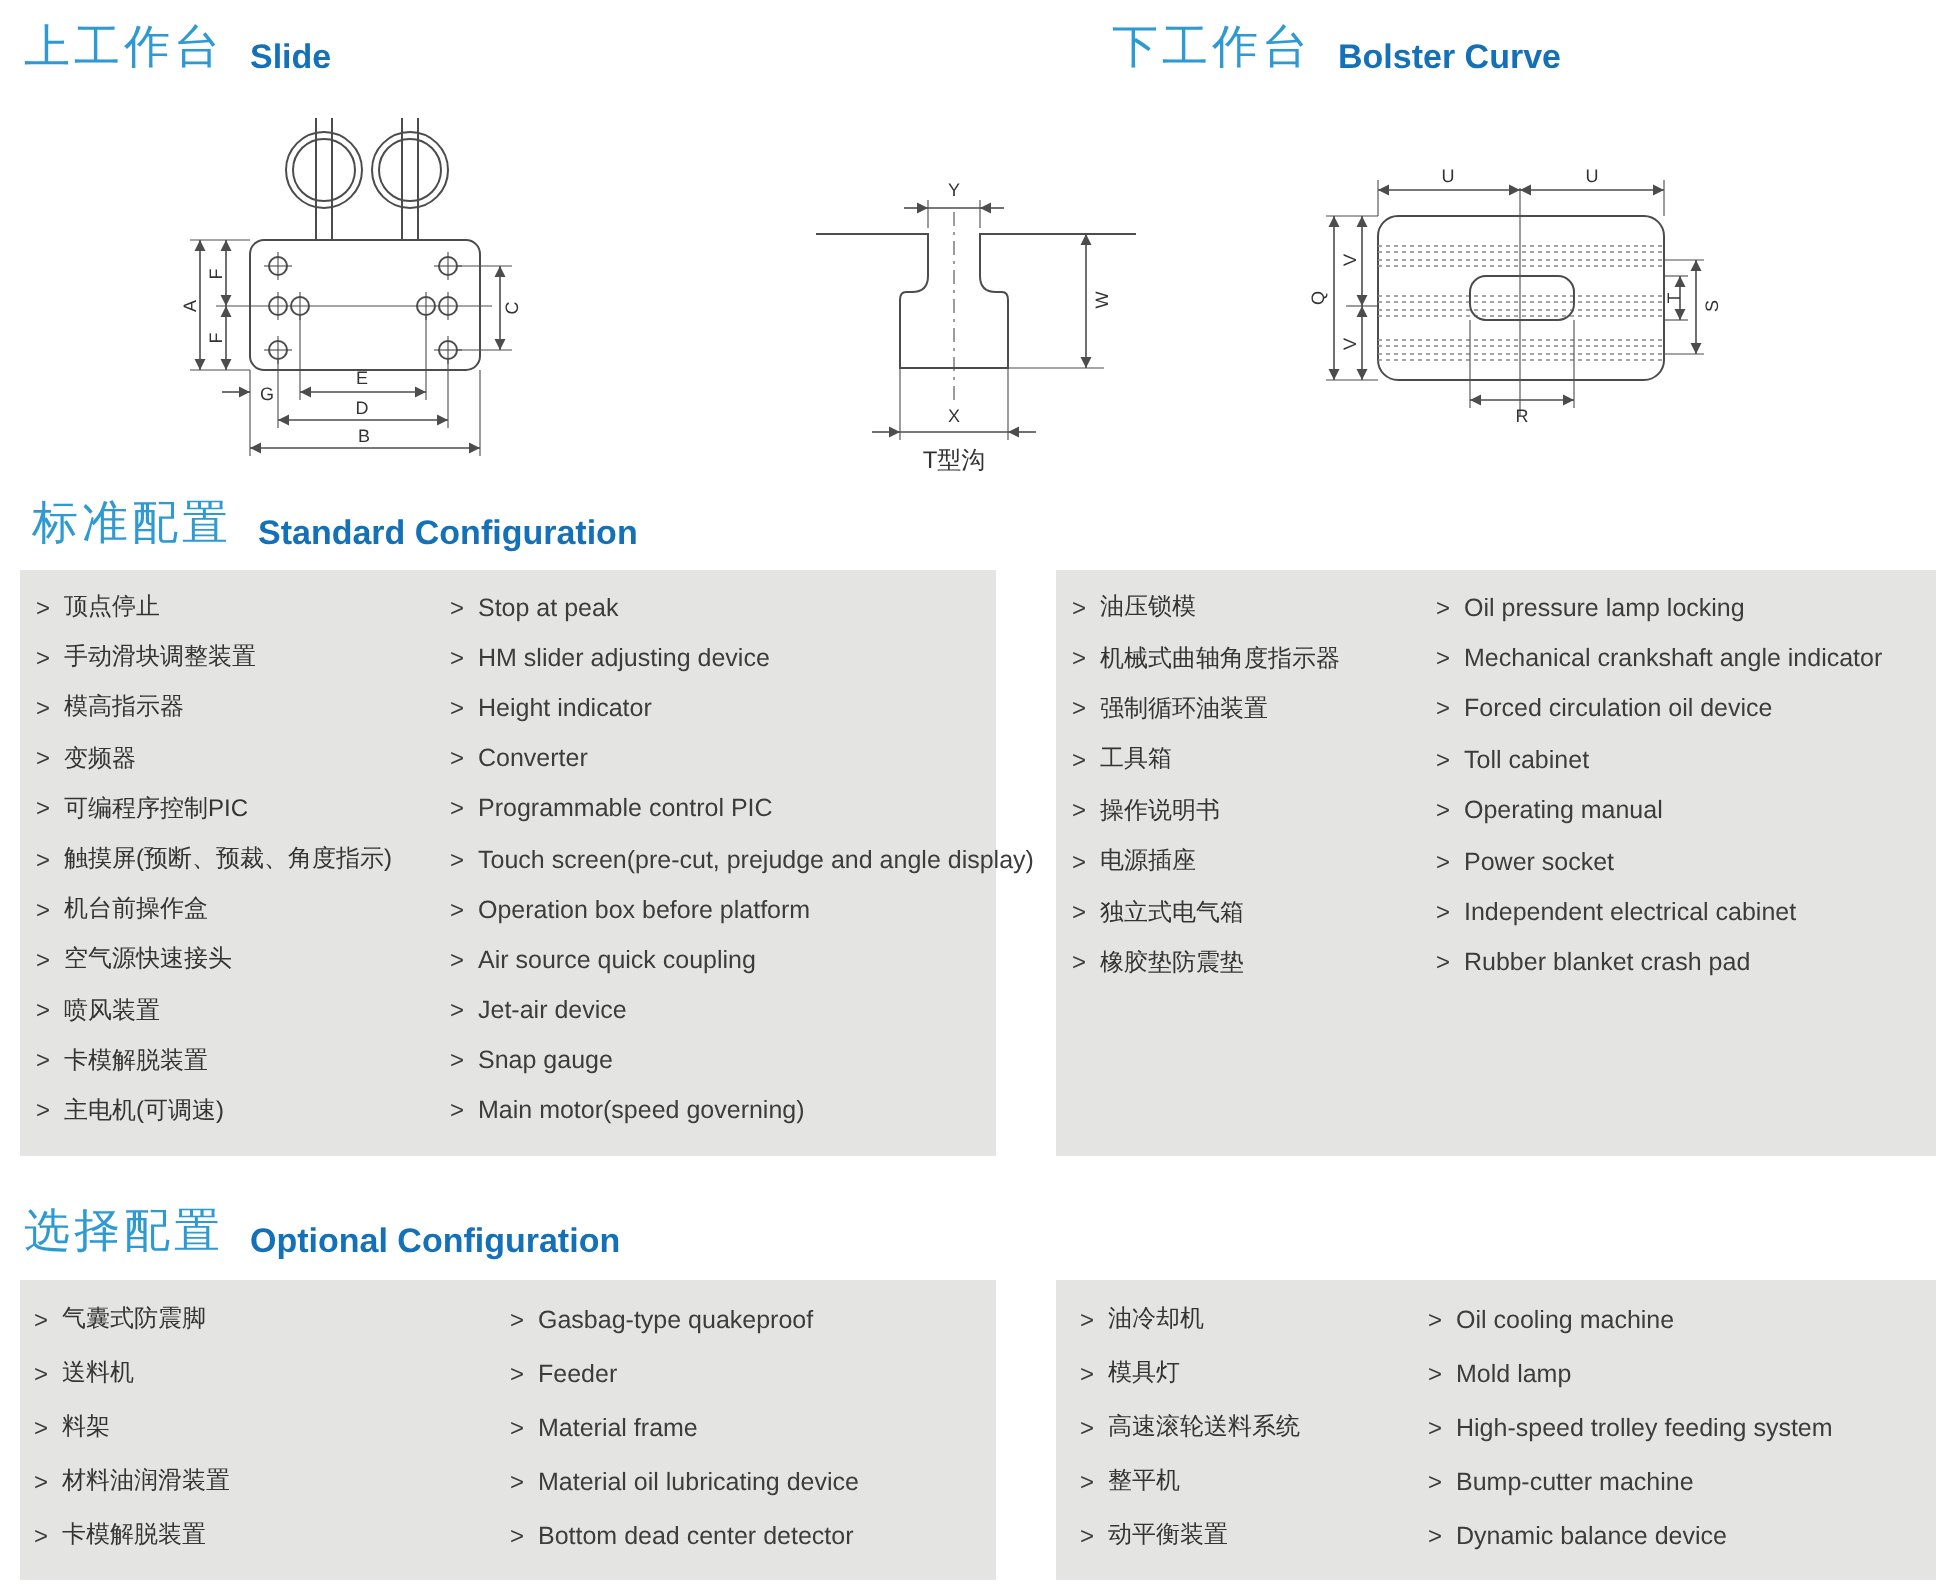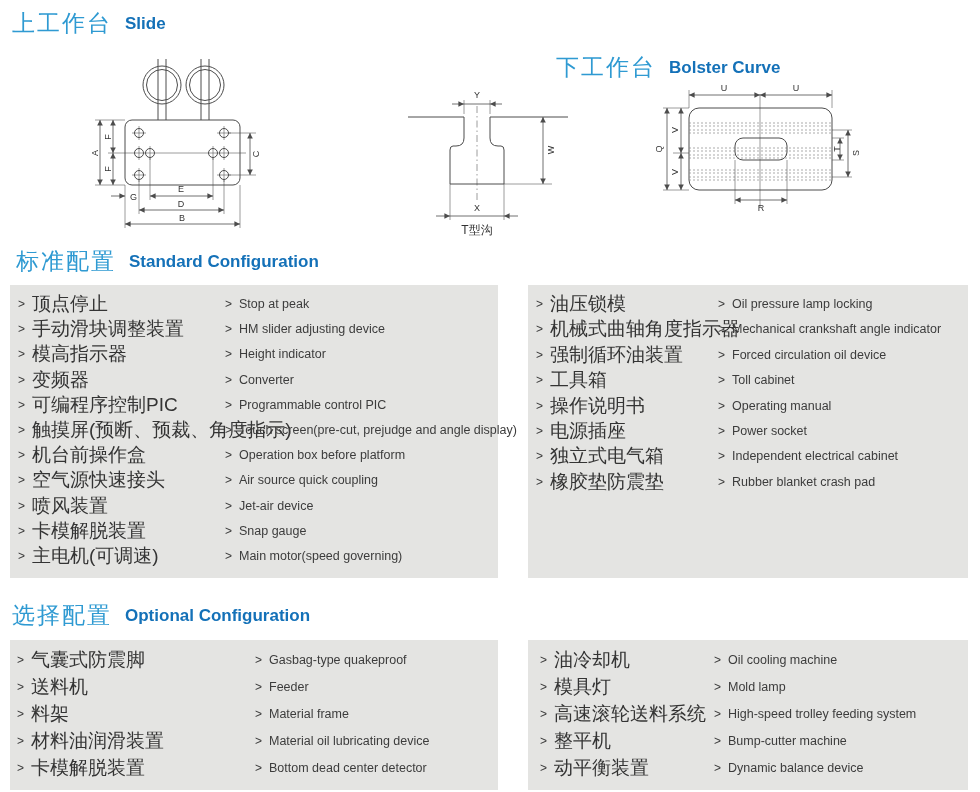--- a/index.html
+++ b/index.html
@@ -1,47 +1,47 @@
 <!DOCTYPE html>
 <html style="--header_zh: #2f9ad2; --header_en: #1471b8; --panel_bg: #e4e4e2; --text_zh: #343434; --text_en: #3c3c3c;"><head>
 <meta charset="utf-8">
 <style>
   html,body{margin:0;padding:0;}
   body{
     width:980px;height:792px;position:relative;background:#fff;
     font-family:"Liberation Sans","DejaVu Sans",sans-serif;overflow:hidden;
   }
-  .hdr{position:absolute;display:flex;align-items:center;gap:13px;white-space:nowrap;}
+  .hdr{position:absolute;display:flex;align-items:flex-end;gap:13px;white-space:nowrap;}
   .hdr-zh{font-size:23px;color:var(--header_zh);letter-spacing:2px;font-weight:500;}
   .hdr-en{font-size:17px;font-weight:bold;color:var(--header_en);}
   .panel{position:absolute;background:var(--panel_bg);padding-top:6px;box-sizing:border-box;}
   .row{display:grid;align-items:center;}
   .bullet{color:#3a3a3a;font-size:12px;text-align:left;}
-  .zh{font-size:19px;color:var(--text_zh);white-space:nowrap;}
+  .zh{font-size:12px;color:var(--text_zh);white-space:nowrap;}
   .en{font-size:12.5px;color:var(--text_en);white-space:nowrap;}
   .p-sl .row{grid-template-columns:14px 193px 14px 1fr;height:25.2px;padding-left:8px;}
   .p-sr .row{grid-template-columns:14px 168px 14px 1fr;height:25.4px;padding-left:8px;}
   .p-ol .row{grid-template-columns:14px 224px 14px 1fr;height:27px;padding-left:7px;}
   .p-or .row{grid-template-columns:14px 160px 14px 1fr;height:27px;padding-left:12px;}
   .diagram{position:absolute;}
   .dl{stroke:#4c4c4c;stroke-width:1;fill:none;}
   .thin{stroke:#4c4c4c;stroke-width:0.55;fill:none;}
   .dim{stroke:#4c4c4c;stroke-width:0.8;fill:none;}
   .band{stroke:#888;stroke-width:0.7;stroke-dasharray:2,2;}
   .lbl{font-family:"Liberation Sans",sans-serif;font-size:9px;fill:#333;}
   .cap{font-family:"Liberation Sans",sans-serif;font-size:12px;fill:#333;}
 </style>
 </head>
 <body>
 
 <div class="hdr" style="left:12px;top:8px;">
   <span class="hdr-zh">上工作台</span>
   <span class="hdr-en">Slide</span>
 </div>
-<div class="hdr" style="left:556px;top:8px;margin-top:44px;">
+<div class="hdr" style="left:556px;top:8px;">
   <span class="hdr-zh">下工作台</span>
   <span class="hdr-en">Bolster Curve</span>
 </div>
 <div class="hdr" style="left:16px;top:246px;">
   <span class="hdr-zh">标准配置</span>
   <span class="hdr-en">Standard Configuration</span>
 </div>
 <div class="hdr" style="left:12px;top:600px;">
   <span class="hdr-zh">选择配置</span>
   <span class="hdr-en">Optional Configuration</span>

